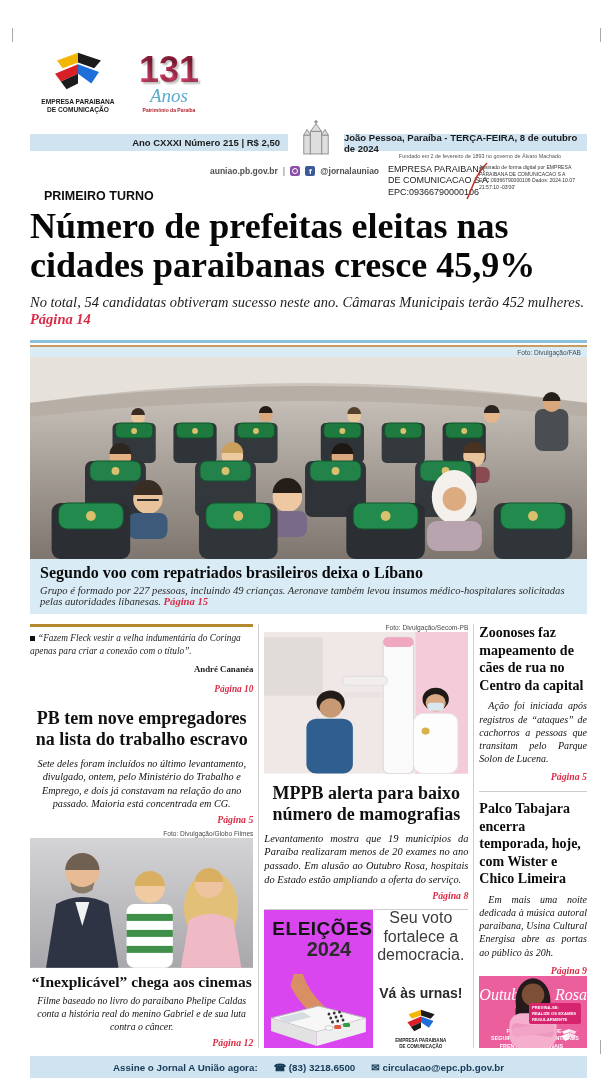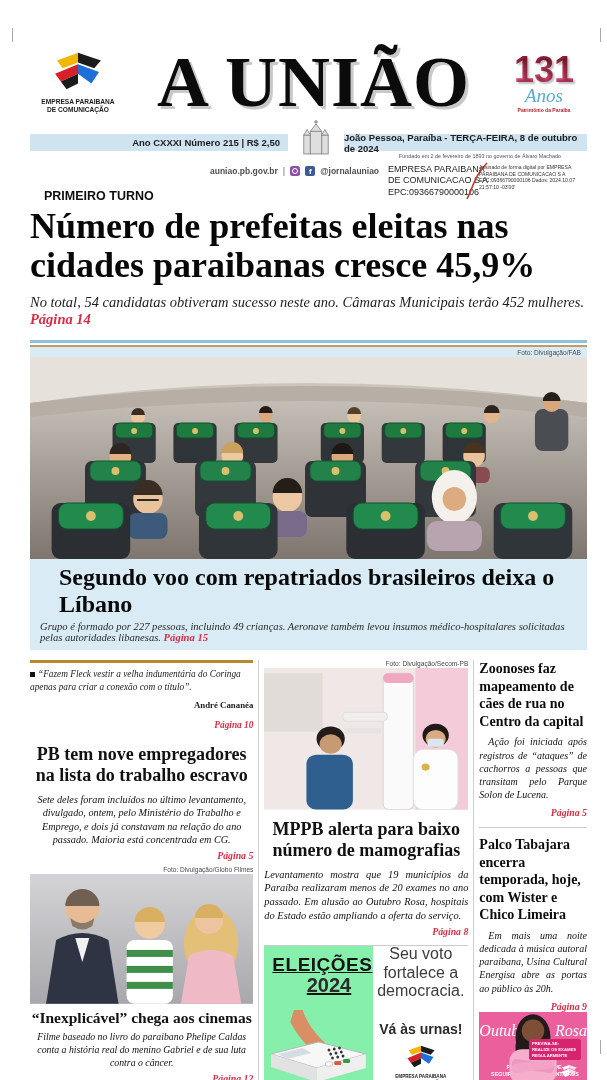--- a/index.html
+++ b/index.html
@@ -53,21 +53,21 @@
   .deck{font-style:italic;font-size:14.5px;color:#1d1d1d;margin-top:9px;}
   .pageref{color:#d92b45;font-style:italic;font-weight:bold;}
 
   
   .photowrap{margin-top:12px;border-top:3px solid #8cc2e0;}
   .rule-tan{height:2px;background:#c99a5e;margin-top:2px;}
   .photobox{background:#d9ebf5;padding-bottom:7px;}
   .credit{font-family:"Liberation Sans",sans-serif;font-size:6.6px;color:#4a4a4a;text-align:right;}
   .photobox .credit{padding:2px 6px 1px;}
   .plane-svg{display:block;width:100%;height:202px;}
-  .cap-head{font-size:24px;font-weight:bold;padding:5px 10px 0;color:#0a0a0a;margin-left:19px;}
+  .cap-head{font-size:16px;font-weight:bold;padding:5px 10px 0;color:#0a0a0a;}
   .cap-deck{font-style:italic;font-size:10.6px;color:#2a2a2a;padding:3px 10px 0;}
 
   
   .cols{display:flex;margin-top:10px;height:424px;}
   .vdiv{width:1px;background:#cfcfcf;margin:0 5px;}
   .col-left{width:224px;display:flex;flex-direction:column;}
   .col-mid{width:204px;display:flex;flex-direction:column;}
   .col-right{flex:1;display:flex;flex-direction:column;}
 
   .quotes{display:flex;gap:12px;}
@@ -84,21 +84,21 @@
   .family-svg{display:block;width:100%;height:130px;margin-top:1px;}
   .cine-head{font-size:15.5px;font-weight:bold;text-align:center;margin-top:5px;}
   .cine-deck{font-size:9.8px;font-style:italic;text-align:center;line-height:1.3;margin-top:4px;}
 
   .mammo-svg{display:block;width:100%;height:160px;margin-top:1px;}
   .mp-head{font-size:18px;font-weight:bold;text-align:center;line-height:1.18;margin-top:9px;}
   .mp-deck{font-size:10.4px;font-style:italic;line-height:1.32;margin-top:6px;text-align:justify;}
   .hline{border:0;border-top:1px solid #ccc;margin:8px 0 0;}
 
   .ad-eleicoes{margin-top:auto;height:138px;display:flex;font-family:"Liberation Sans",sans-serif;}
-  .ad-el-left{flex:1.5;background:#86efac;position:relative;padding:8px 8px 0;overflow:hidden;text-decoration:underline;}
+  .ad-el-left{flex:1.5;background:#d946ef;position:relative;padding:8px 8px 0;overflow:hidden;}
   .ad-el-title{font-size:19px;font-weight:bold;letter-spacing:.5px;color:#151515;}
   .ad-el-year{font-size:20px;font-weight:bold;color:#2b2b2b;text-align:right;padding-right:14px;margin-top:-2px;}
   .urna-svg{position:absolute;left:0;bottom:0;width:100%;height:74px;}
   .ad-el-right{flex:1;background:#fff;display:flex;flex-direction:column;align-items:center;
                justify-content:center;text-align:center;padding:4px;}
   .ad-el-msg{font-size:16px;color:#3c3c3c;line-height:1.15;}
   .ad-el-cta{font-size:14px;font-weight:bold;color:#2a2a2a;margin-top:20px;}
   .ad-el-logo{margin-top:7px;text-align:center;}
   .ad-el-logotxt{font-size:4.6px;font-weight:bold;color:#222;line-height:1.3;margin-top:1px;}
 
@@ -142,21 +142,20 @@
           <polygon points="30,3 54,11 47,19 30,13" fill="#1b1b1b"></polygon>
           <polygon points="6,25 30,15 30,25 12,33" fill="#d92027"></polygon>
           <polygon points="30,15 52,23 44,35 30,25" fill="#1e6fd9"></polygon>
           <polygon points="12,33 30,25 30,35 18,41" fill="#1b1b1b"></polygon>
         </svg>
         <div class="epc-lines">
           <div>EMPRESA PARAIBANA</div>
           <div>DE COMUNICAÇÃO</div>
         </div>
       </div>
-      <div class="paper-title">A UNIÃO</div>
       <div class="anniv">
         <div class="anniv-number">131</div>
         <div class="anniv-word">Anos</div>
         <div class="anniv-tag">Patrimônio da Paraíba</div>
       </div>
     </div>
 
     <div class="strip">
       <div class="strip-bar strip-left">Ano CXXXI Número 215  |  R$ 2,50</div>
       <div class="strip-mid">

